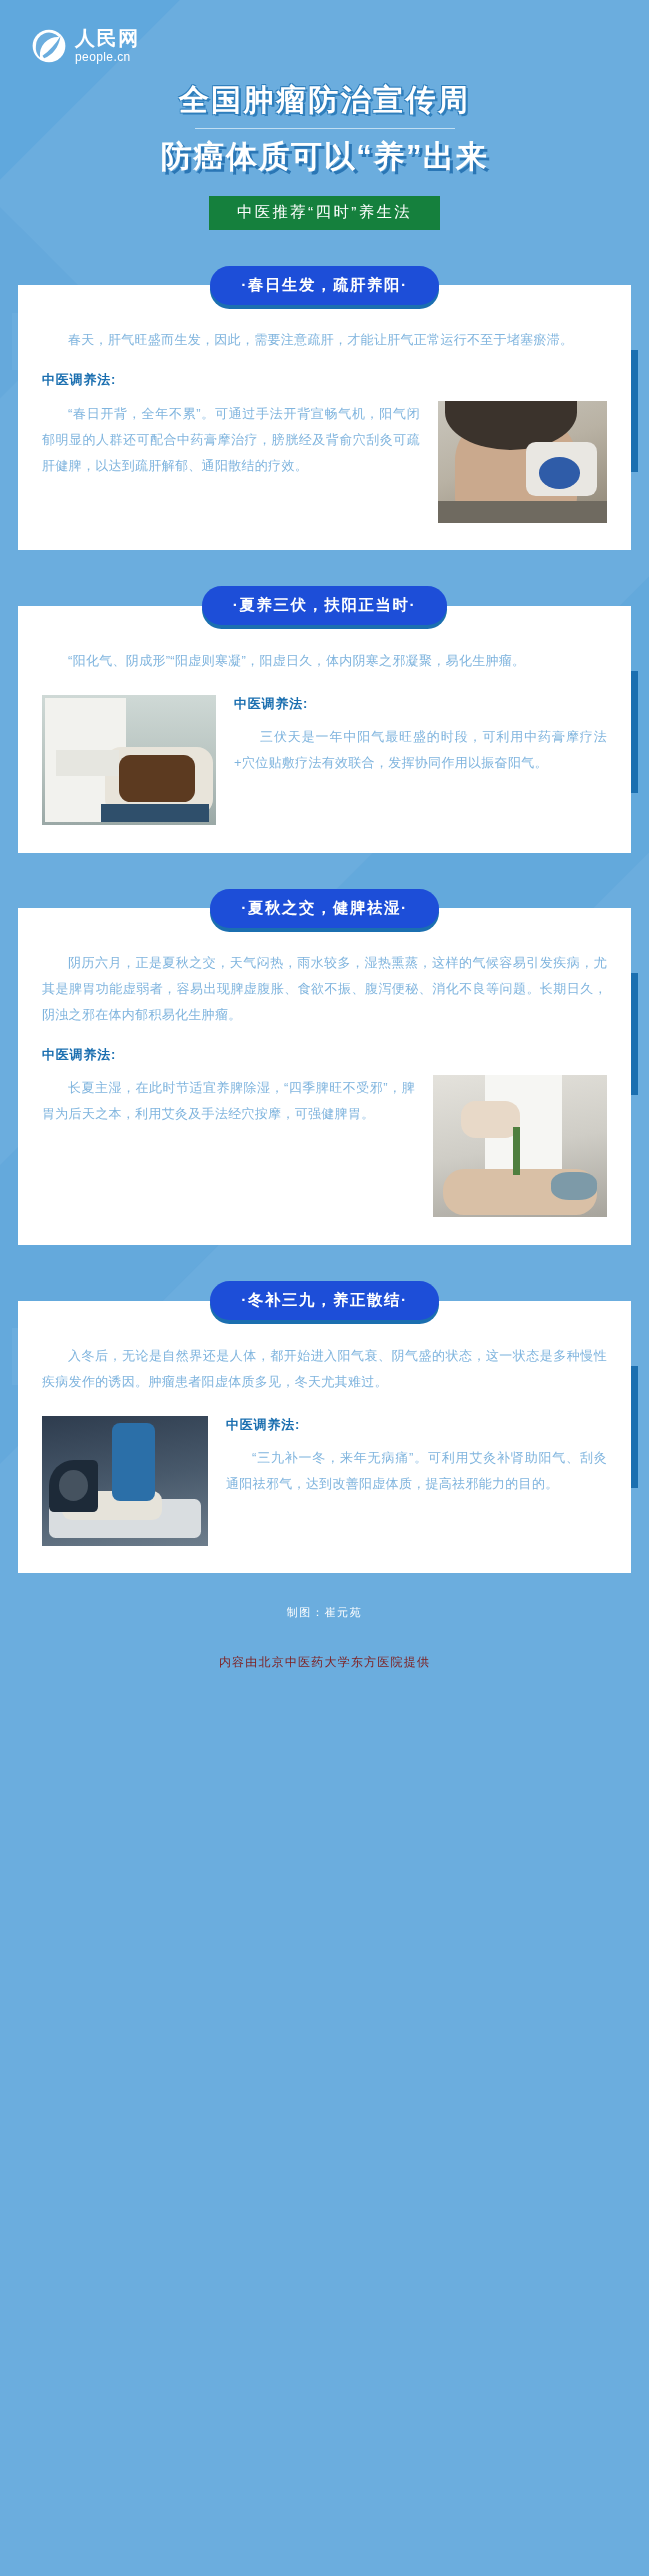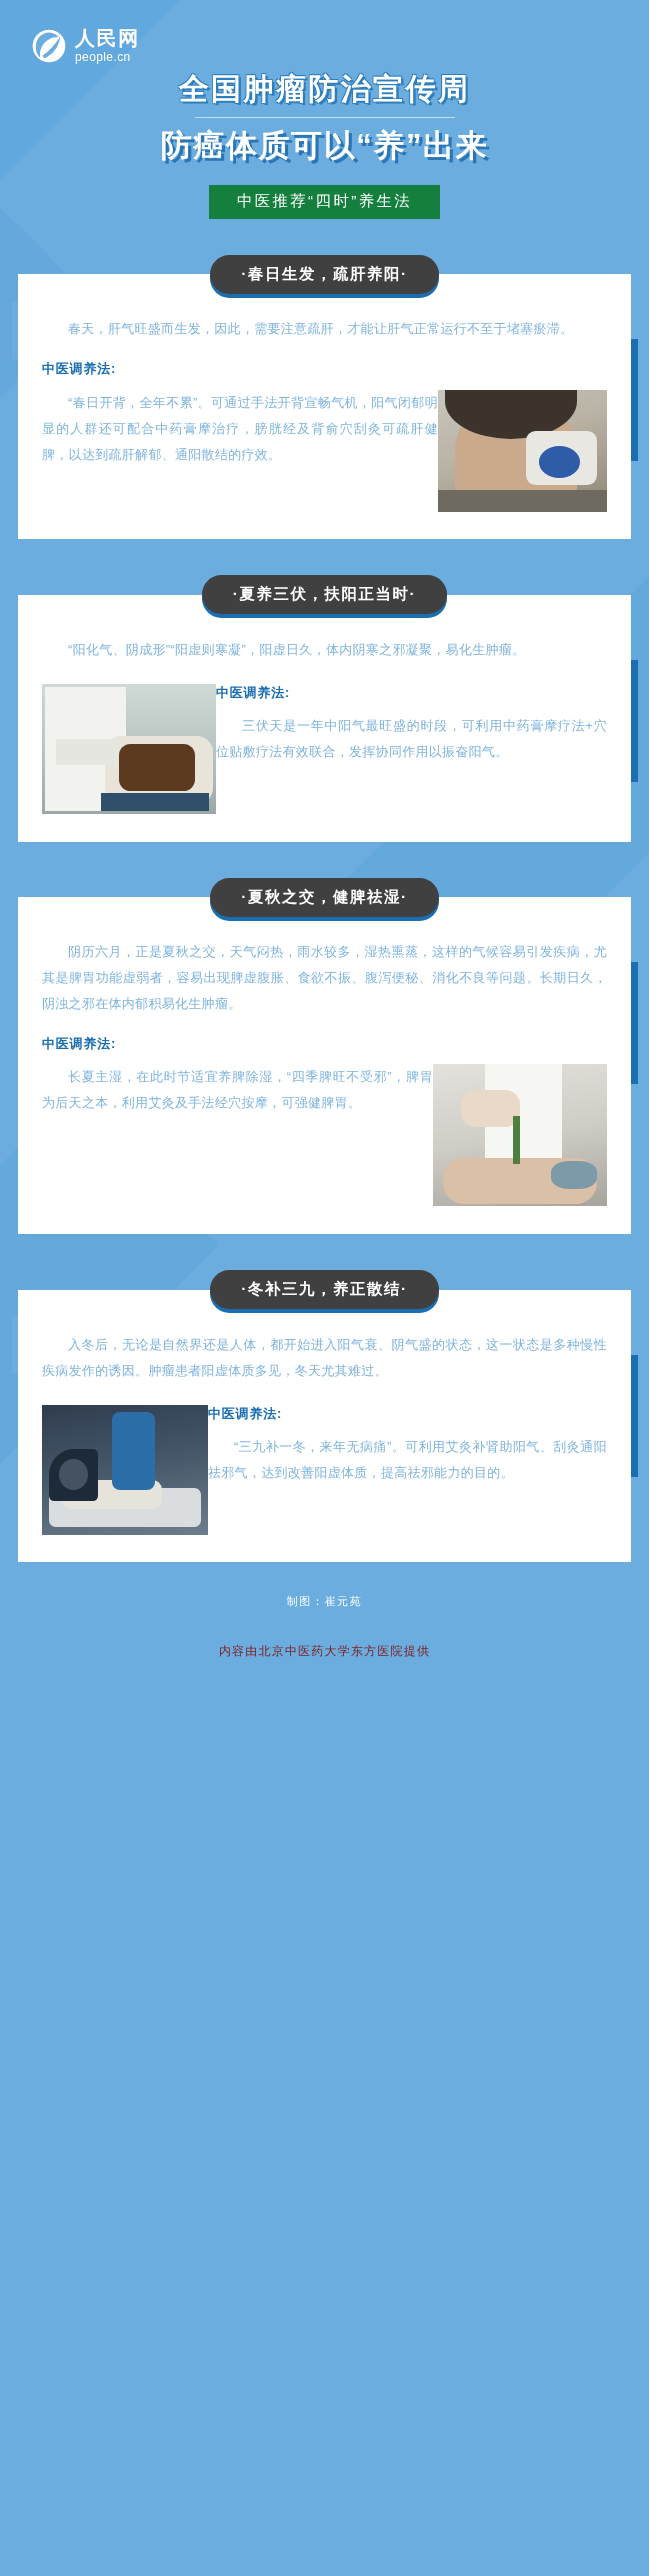--- a/index.html
+++ b/index.html
@@ -24,21 +24,21 @@
   .page{position:relative;z-index:2;width:649px;padding-bottom:8px;}
 
   
   .header{padding:27.6px 0 0 0;}
   .logo-row{display:flex;align-items:center;padding-left:31px;gap:8px;}
   .logo-mark{width:36px;height:36px;position:relative;flex:0 0 auto;}
   .logo-text{display:flex;flex-direction:column;line-height:1;}
   .logo-cn{font-size:20px;color:#ffffff;font-weight:bold;letter-spacing:1.6px;font-family:"Liberation Serif","DejaVu Serif",serif;}
   .logo-en{font-size:12px;color:#ffffff;letter-spacing:0.4px;margin-top:2.4px;}
 
-  .title-wrap{text-align:center;margin-top:5px;}
+  .title-wrap{text-align:center;margin-top:16px;}
   .title-main{
     font-size:30px;font-weight:bold;color:#ffffff;letter-spacing:2.4px;
     font-family:"DejaVu Sans","Liberation Sans",sans-serif;
     text-shadow:2.4px 2.4px 0 #2e7ebc, -0.8px -0.8px 0 #2e7ebc, 0.8px -0.8px 0 #2e7ebc, -0.8px 0.8px 0 #2e7ebc;
     display:inline-block;
   }
   .title-rule{width:260px;height:1.6px;background:#cfe6f7;margin:7.3px auto 6.5px auto;opacity:.85;}
   .title-sub{
     font-size:31px;font-weight:bold;color:#ffffff;letter-spacing:1.6px;
     text-shadow:3.2px 3.2px 0 #2a76b5;
@@ -46,35 +46,35 @@
   }
   .banner{
     display:inline-block;background:#15803d;color:#ffffff;
     font-size:15.4px;letter-spacing:2.4px;padding:6.5px 27.6px;margin-top:18px;
   }
 
   
   .section{position:relative;margin:36px 18px 0 18px;}
   .sec-pill-wrap{display:flex;justify-content:center;position:relative;z-index:3;}
   .sec-pill{
-    background:#404040;color:#ffffff;font-size:15.4px;font-weight:bold;letter-spacing:1.6px;
+    background:#1d4ed8;color:#ffffff;font-size:15.4px;font-weight:bold;letter-spacing:1.6px;
     padding:9px 31px;border-radius:21px;box-shadow:0 4px 0 #1b6fb0;
     white-space:nowrap;
   }
   .card{
     background:#ffffff;margin-top:-19.5px;padding:42px 24px 27.6px 24px;position:relative;
   }
   .card-accent-l{position:absolute;left:-6.5px;top:27.6px;width:6.5px;height:57px;background:#6badde;}
   .card-accent-r{position:absolute;right:-6.5px;top:65px;width:6.5px;height:122px;background:#1b6fb0;}
 
   .p{color:#7fb4de;font-size:13px;line-height:2.0;letter-spacing:0.3px;text-align:justify;}
   .p-indent{text-indent:2em;}
   .sub-h{color:#1b6fb0;font-size:13px;font-weight:bold;letter-spacing:0.8px;margin:18px 0 11.4px 0;}
 
-  .cols{display:flex;align-items:flex-start;}
+  .cols{display:flex;gap:18px;align-items:flex-start;}
   .col-text{flex:1 1 0;min-width:0;}
   .col-img{flex:0 0 auto;}
   .photo{display:block;background:#c9d8e2;}
   .photo-1{width:169px;height:122px;}
   .photo-2{width:174px;height:130px;}
   .photo-3{width:174px;height:142px;}
   .photo-4{width:166px;height:130px;}
 
   
   .ph{position:relative;overflow:hidden;}

